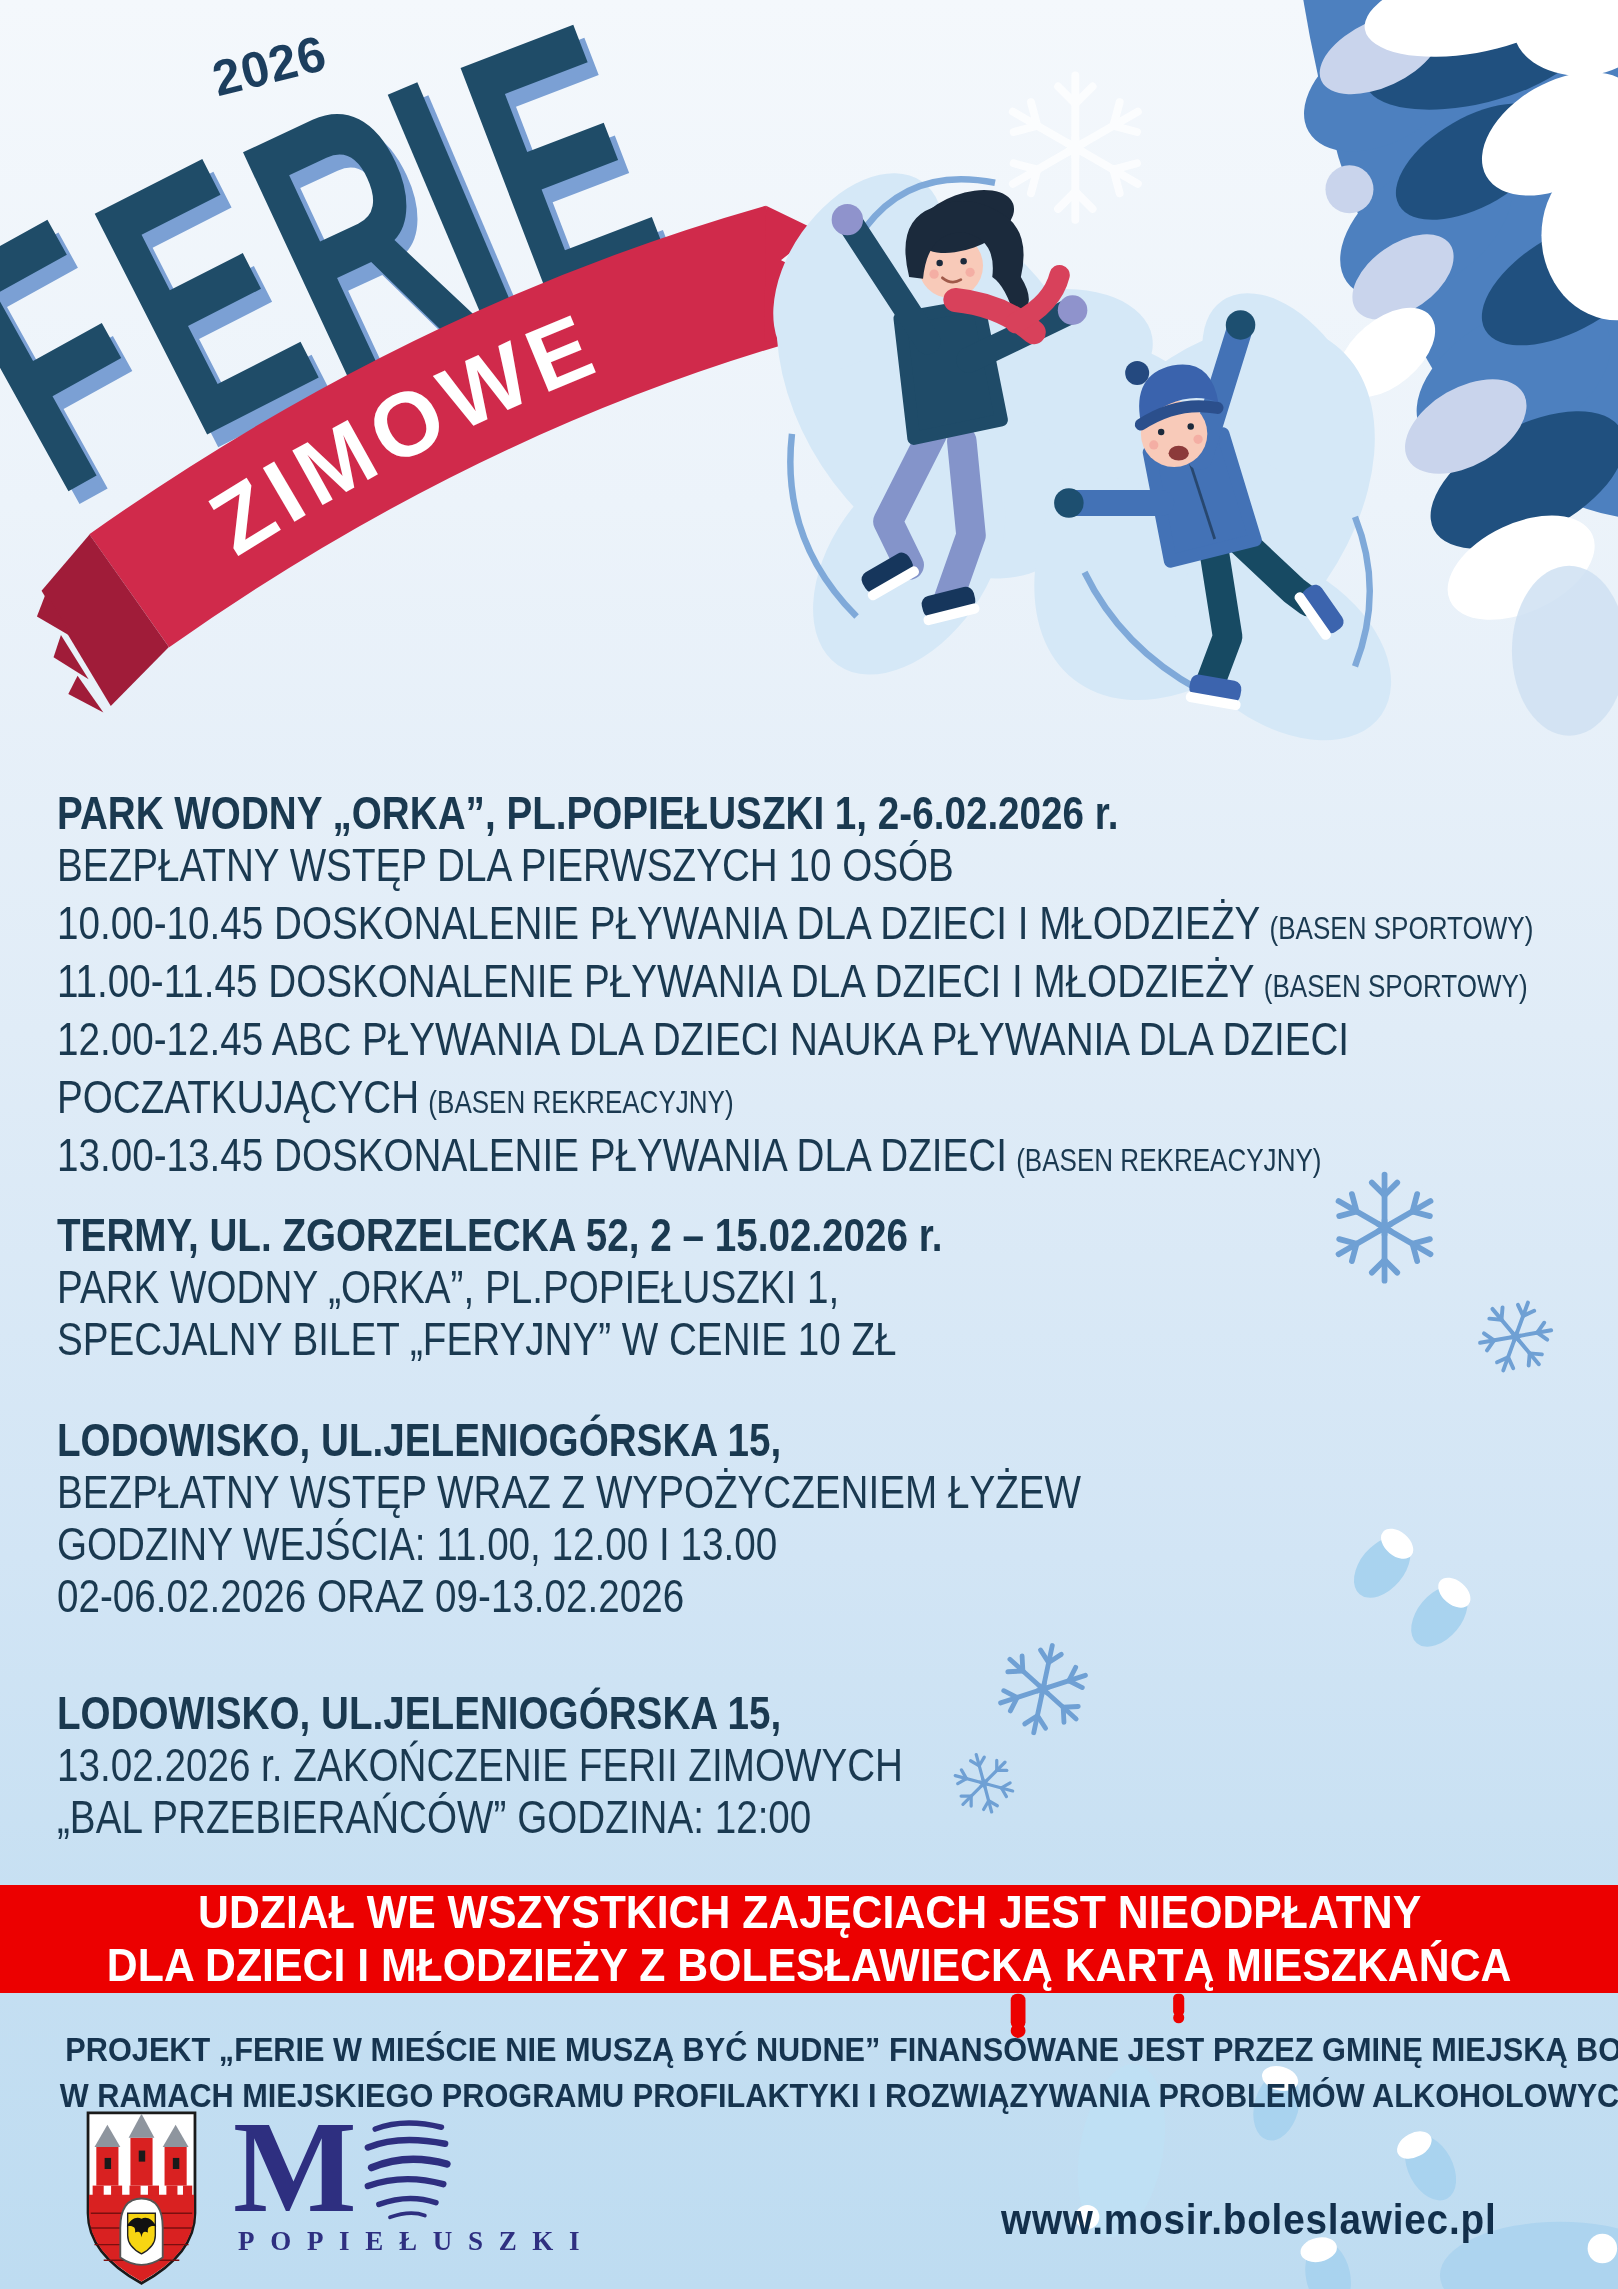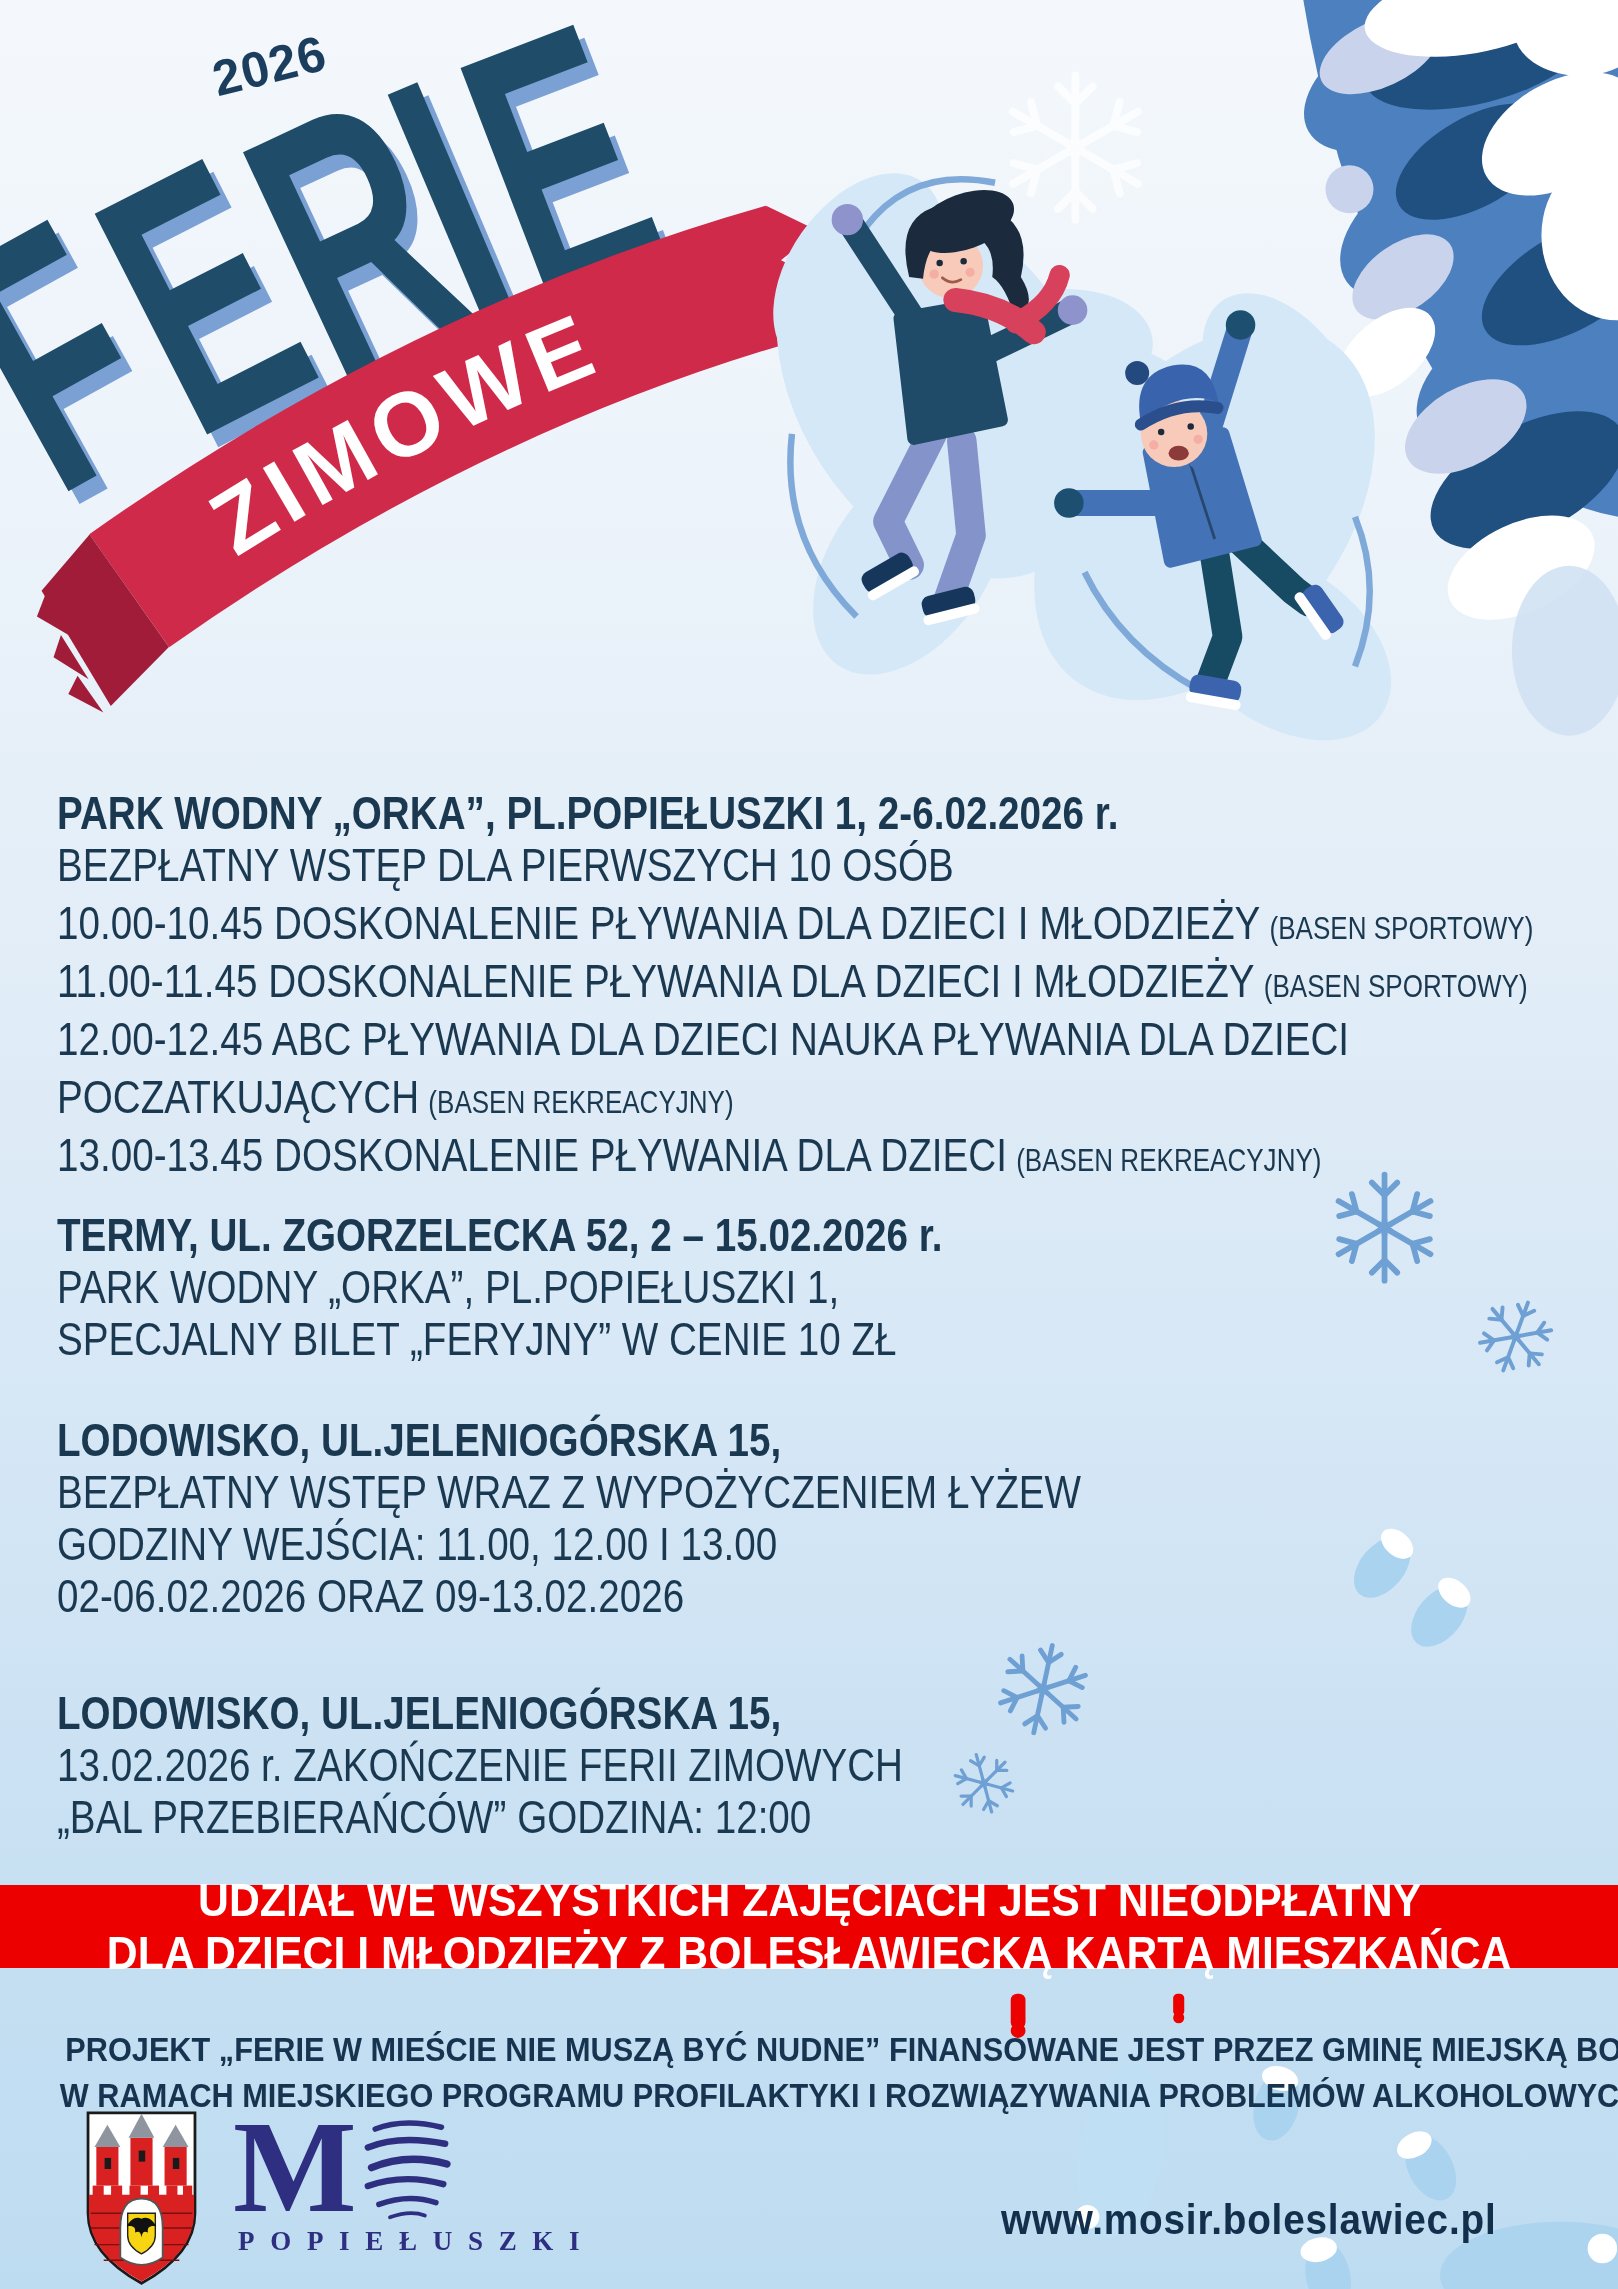--- a/index.html
+++ b/index.html
@@ -16,21 +16,21 @@
   }
   .sec{
     position:absolute;left:57px;z-index:2;color:#1a3950;
     font-size:46px;line-height:52px;white-space:nowrap;
     transform:scaleX(0.84);transform-origin:0 0;
   }
   #section-0{top:787px;} #section-1{top:1209px;} #section-2{top:1414px;} #section-3{top:1687px;}
   .line.head{font-weight:bold;}
   .note{font-size:31px;margin-left:11px;}
   .banner{
-    position:absolute;left:0;top:1885px;width:1619px;height:83px;z-index:2;
+    position:absolute;left:0;top:1885px;width:1619px;height:108px;z-index:2;
     background:#ec0000;display:flex;flex-direction:column;justify-content:center;align-items:center;
     color:#ffffff;font-weight:bold;font-size:46px;line-height:53px;
   }
   .banner .squeeze{transform:scaleX(0.93);white-space:nowrap;text-align:center;}
   .note-block{
     position:absolute;left:0;top:2027px;width:1619px;z-index:2;text-align:center;
     font-weight:bold;font-size:33px;line-height:46px;color:#16344f;
   }
   .note-block .squeeze{display:inline-block;transform:scaleX(0.93);transform-origin:50% 0;white-space:nowrap;}
   .website{

